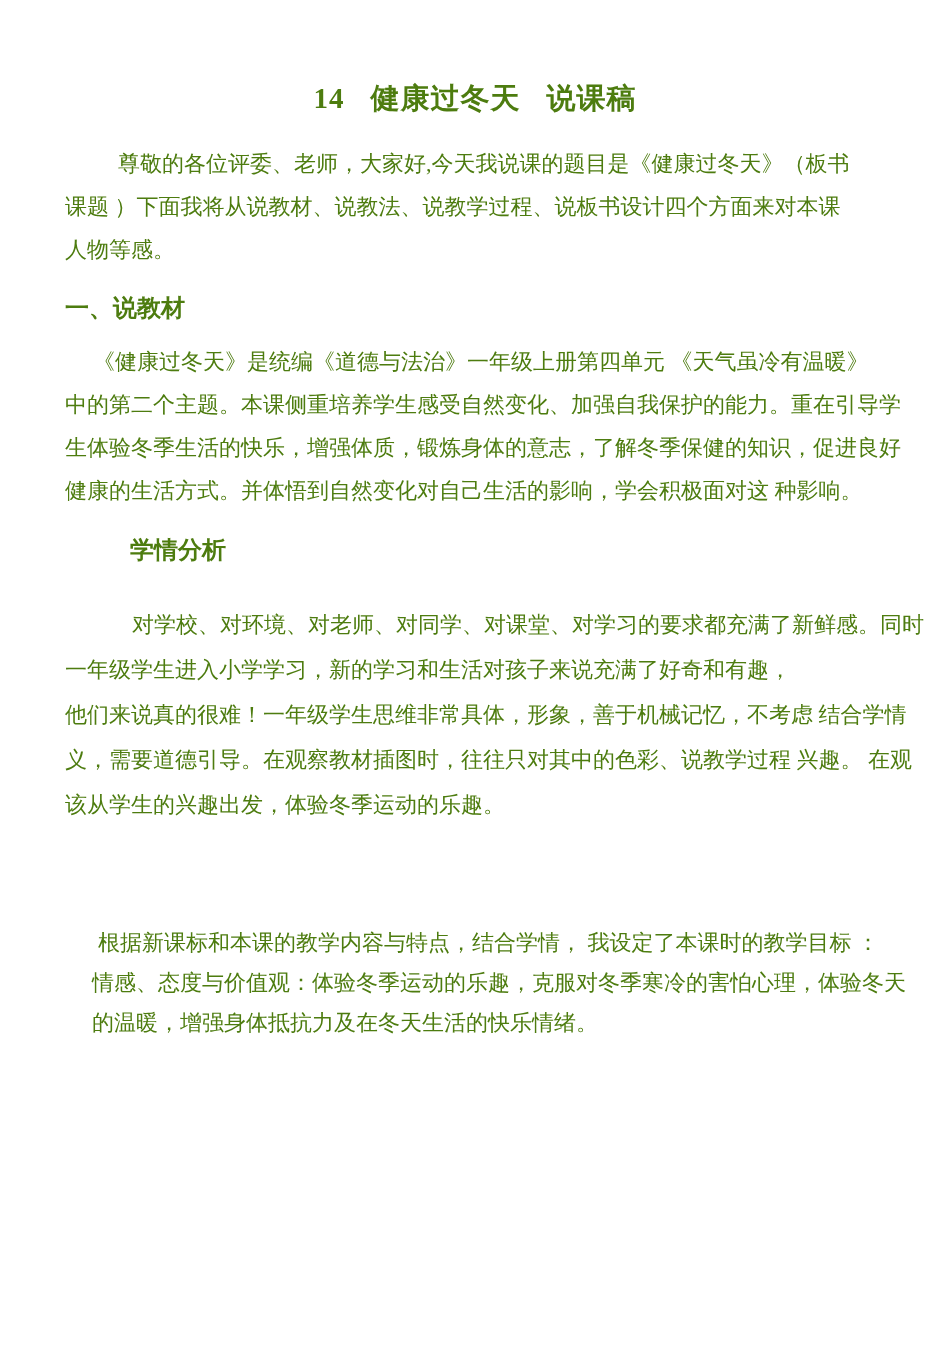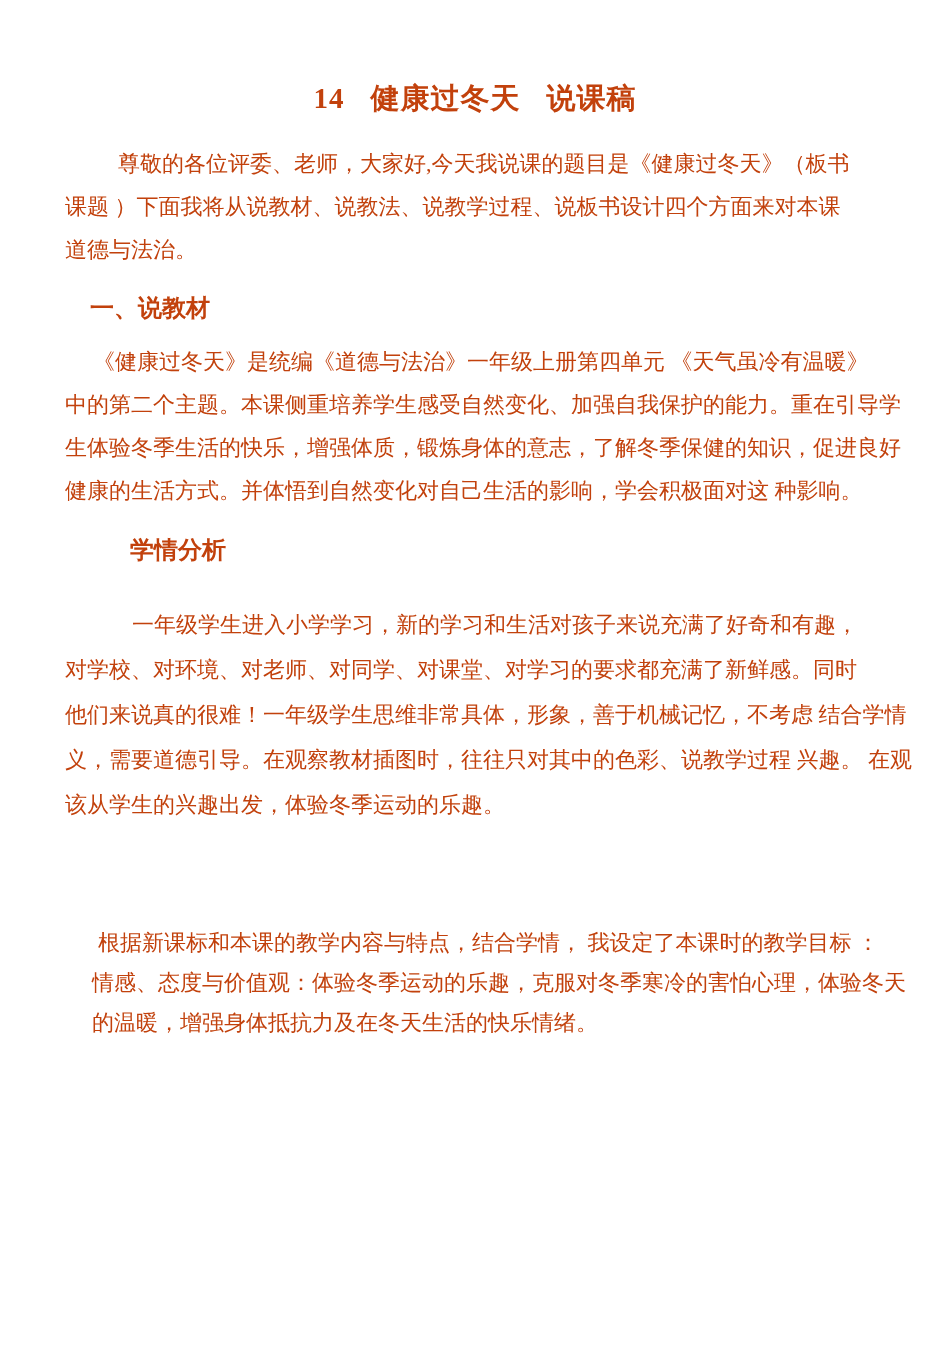--- a/index.html
+++ b/index.html
@@ -5,21 +5,21 @@
   html, body {
     margin: 0;
     padding: 0;
     background: #ffffff;
   }
   .page {
     position: relative;
     width: 950px;
     height: 1345px;
     background: #ffffff;
-    color: #c2410c;
+    color: #4d7c0f;
     font-family: "Liberation Serif", "DejaVu Serif", serif;
     overflow: hidden;
   }
   .doc-title {
     position: absolute;
     top: 80px;
     left: 0;
     right: 0;
     text-align: center;
     font-size: 29px;
@@ -46,21 +46,21 @@
   .p1 .line:first-child { padding-left: 53px; }
   .heading {
     position: absolute;
     left: 65px;
     right: 42px;
     margin: 0;
     font-size: 24px;
     font-weight: bold;
     line-height: 32px;
   }
-  .h1 { top: 292px; margin-left: 25px; }
+  .h1 { top: 292px; }
   .p2 { top: 340px; }
   .p2 .line:first-child { padding-left: 28px; }
   .h2 { top: 534px; padding-left: 65px; }
   .p3 { top: 602px; }
   .p3 .line { height: 45px; line-height: 45px; }
   .p3 .line:first-child { padding-left: 67px; }
   .p4 { top: 923px; }
   .p4 .line, .p5 .line { height: 40px; line-height: 40px; }
   .p4 .line:first-child { padding-left: 33px; }
   .p5 { top: 963px; padding-left: 27px; }
@@ -70,37 +70,37 @@
 
 <div class="page">
 
   <div class="doc-title">
     <span class="title-part">14</span><span class="gap"></span><span class="title-part">健康过冬天</span><span class="gap"></span><span class="title-part">说课稿</span>
   </div>
 
   <div class="para p1">
     <div class="line">尊敬的各位评委、老师，大家好,今天我说课的题目是《健康过冬天》（板书</div>
     <div class="line">课题 ）下面我将从说教材、说教法、说教学过程、说板书设计四个方面来对本课</div>
-    <div class="line">道德与法治。</div>
+    <div class="line">人物等感。</div>
   </div>
 
   <h2 class="heading h1">一、说教材</h2>
 
   <div class="para p2">
     <div class="line">《健康过冬天》是统编《道德与法治》一年级上册第四单元 《天气虽冷有温暖》</div>
     <div class="line">中的第二个主题。本课侧重培养学生感受自然变化、加强自我保护的能力。重在引导学</div>
     <div class="line">生体验冬季生活的快乐，增强体质，锻炼身体的意志，了解冬季保健的知识，促进良好</div>
     <div class="line">健康的生活方式。并体悟到自然变化对自己生活的影响，学会积极面对这 种影响。</div>
   </div>
 
   <h3 class="heading h2">学情分析</h3>
 
   <div class="para p3">
+    <div class="line">对学校、对环境、对老师、对同学、对课堂、对学习的要求都充满了新鲜感。同时</div>
     <div class="line">一年级学生进入小学学习，新的学习和生活对孩子来说充满了好奇和有趣，</div>
-    <div class="line">对学校、对环境、对老师、对同学、对课堂、对学习的要求都充满了新鲜感。同时</div>
     <div class="line">他们来说真的很难！一年级学生思维非常具体，形象，善于机械记忆，不考虑 结合学情</div>
     <div class="line">义，需要道德引导。在观察教材插图时，往往只对其中的色彩、说教学过程 兴趣。 在观</div>
     <div class="line">该从学生的兴趣出发，体验冬季运动的乐趣。</div>
   </div>
 
   <div class="para p4">
     <div class="line">根据新课标和本课的教学内容与特点，结合学情， 我设定了本课时的教学目标 ：</div>
   </div>
 
   <div class="para p5">

